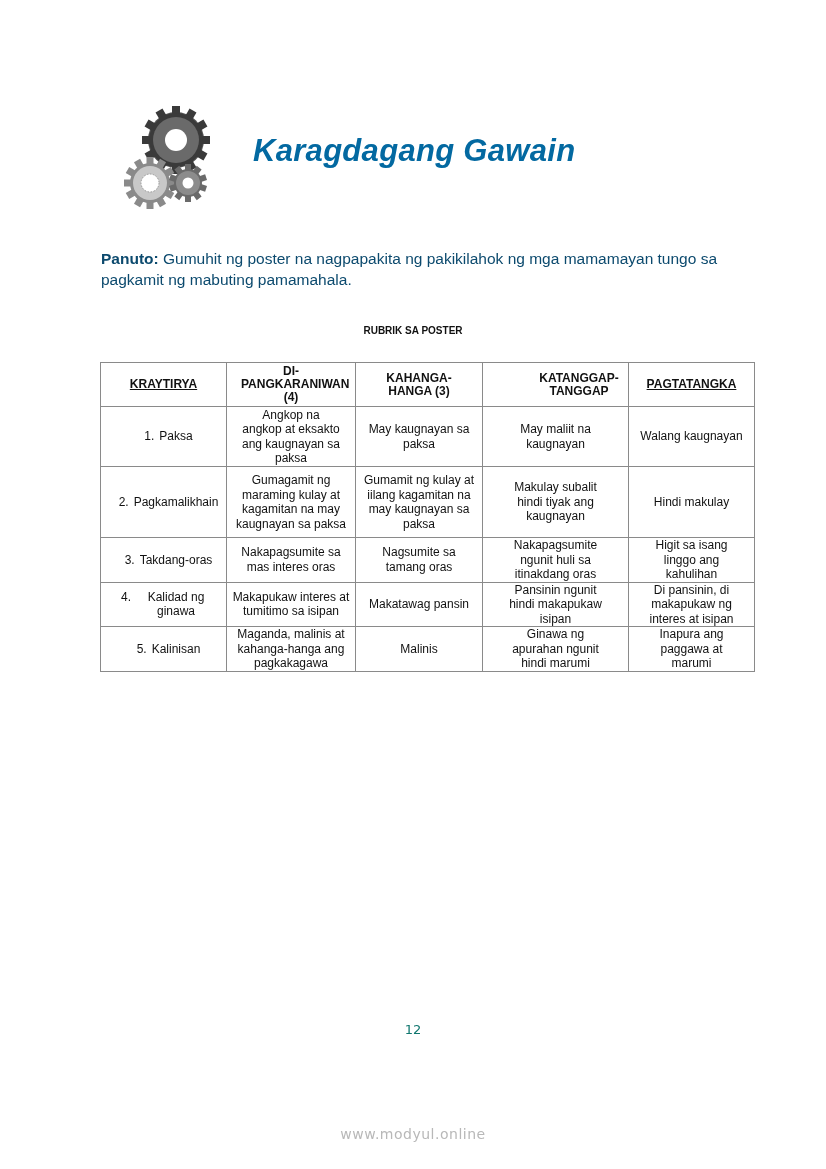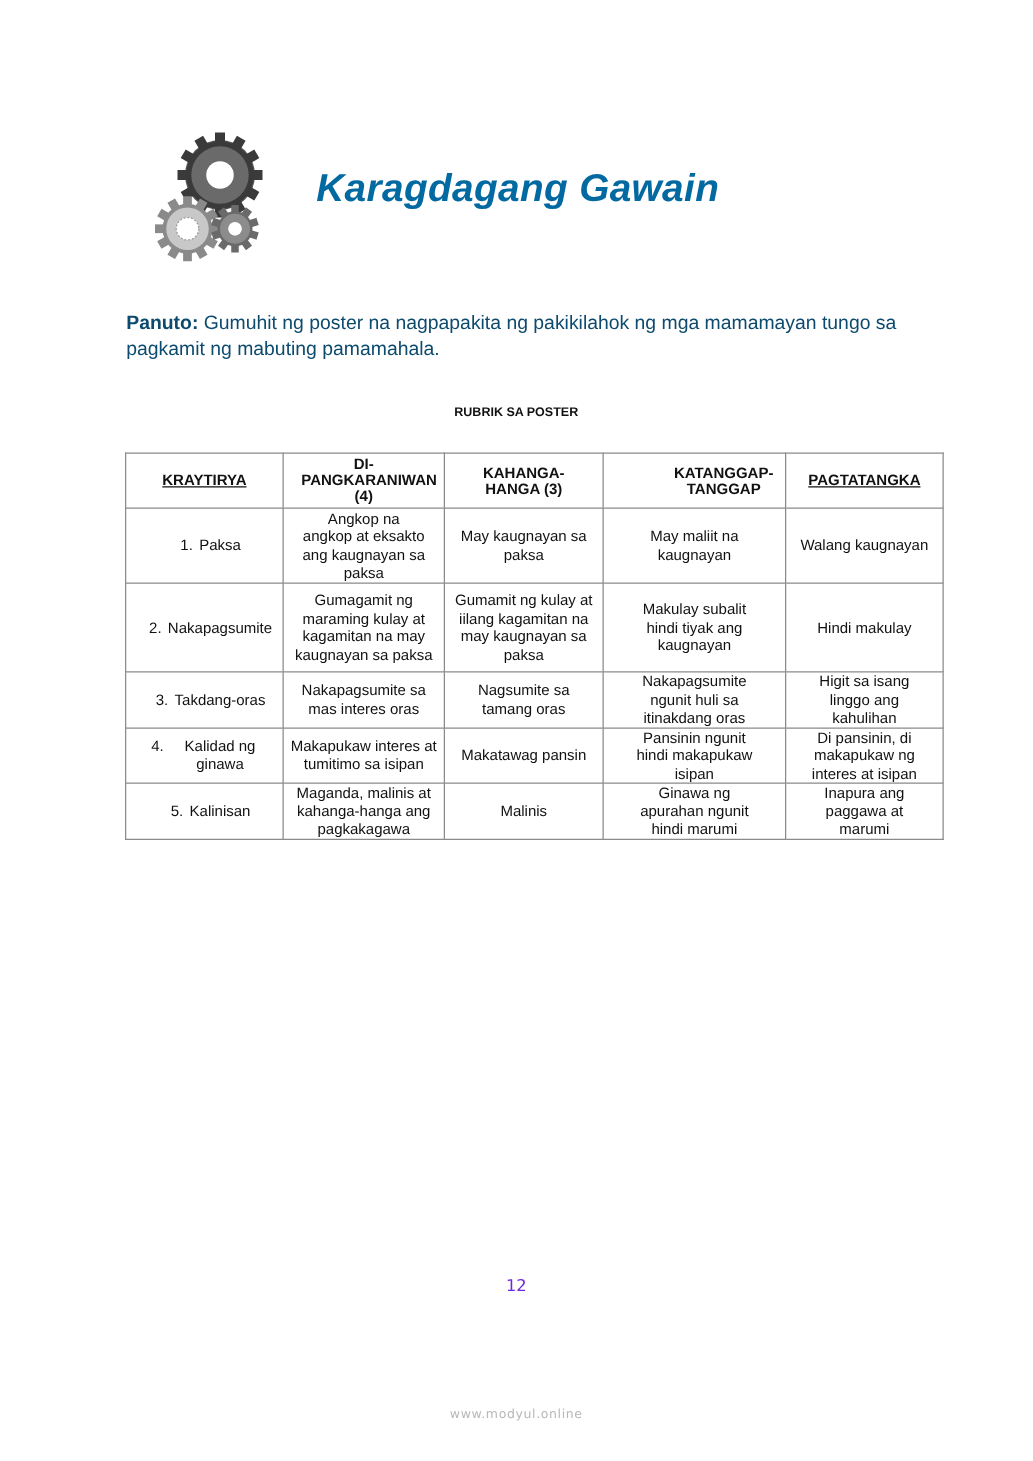--- a/index.html
+++ b/index.html
@@ -10,22 +10,22 @@
            font-weight:bold; font-style:italic; font-size:31px; color:#0369a1; letter-spacing:0.3px; white-space:nowrap;text-align:center; }
   .instructions { position:absolute; left:101px; top:248px; width:640px; font-size:15.5px; line-height:21px; color:#0c4a6e; }
   .instructions b { font-weight:bold; }
   .rubric-title { position:absolute; left:0; width:826px; top:325px; text-align:center; font-weight:bold; font-size:10px; }
   table.rubric { position:absolute; left:100px; top:362px; border-collapse:collapse; font-size:12px; line-height:14.5px; }
   table.rubric th, table.rubric td { border:1px solid #8a8a8a; text-align:center; vertical-align:middle; padding:0 4px;text-decoration:underline; }
   table.rubric th { font-weight:bold; font-size:12px; line-height:13px; }
   table.rubric td.crit { text-align:center; padding-left:9px; }
   .crit .num { display:inline-block; width:20px; vertical-align:top; }
   .crit .txt { display:inline-block; vertical-align:top; }
-  .page-num { position:absolute; left:0; width:826px; top:1022px; text-align:center; font-family:"DejaVu Sans", sans-serif; font-size:13px; color:#6d28d9; }
-  .watermark { position:absolute; left:0; width:826px; top:1126px; text-align:center; font-family:"DejaVu Sans", sans-serif; font-size:10px; color:#b8b8b8; letter-spacing:0.5px; }
+  .page-num { position:absolute; left:0; width:826px; top:1022px; text-align:center; font-family:"DejaVu Sans", sans-serif; font-size:13px; color:#0f766e; }
+  .watermark { position:absolute; left:0; width:826px; top:1126px; text-align:center; font-family:"DejaVu Sans", sans-serif; font-size:14px; color:#b8b8b8; letter-spacing:0.5px; }
 </style>
 </head>
 <body>
 
 <div class="gears">
   <svg width="100" height="112" viewBox="0 0 100 112">
     <defs>
       <g id="gearTeeth"></g>
     </defs>
 
@@ -117,21 +117,21 @@
   </thead>
   <tbody>
     <tr style="height:60px">
       <td class="crit"><span class="num">1.</span><span class="txt">Paksa</span></td>
       <td><span style="display:inline-block;width:100px">Angkop na angkop at eksakto ang kaugnayan sa paksa</span></td>
       <td><span style="display:inline-block;width:110px">May kaugnayan sa paksa</span></td>
       <td><span style="display:inline-block;width:90px">May maliit na kaugnayan</span></td>
       <td><span style="display:inline-block;width:115px">Walang kaugnayan</span></td>
     </tr>
     <tr style="height:71px">
-      <td class="crit"><span class="num">2.</span><span class="txt">Nakapagsumite</span></td>
+      <td class="crit"><span class="num">2.</span><span class="txt">Pagkamalikhain</span></td>
       <td><span style="display:inline-block;width:112px">Gumagamit ng maraming kulay at kagamitan na may kaugnayan sa paksa</span></td>
       <td><span style="display:inline-block;width:112px">Gumamit ng kulay at iilang kagamitan na may kaugnayan sa paksa</span></td>
       <td><span style="display:inline-block;width:95px">Makulay subalit hindi tiyak ang kaugnayan</span></td>
       <td><span style="display:inline-block;width:115px">Hindi makulay</span></td>
     </tr>
     <tr style="height:44px">
       <td class="crit"><span class="num">3.</span><span class="txt">Takdang-oras</span></td>
       <td><span style="display:inline-block;width:115px">Nakapagsumite sa mas interes oras</span></td>
       <td><span style="display:inline-block;width:90px">Nagsumite sa tamang oras</span></td>
       <td><span style="display:inline-block;width:100px">Nakapagsumite ngunit huli sa itinakdang oras</span></td>

